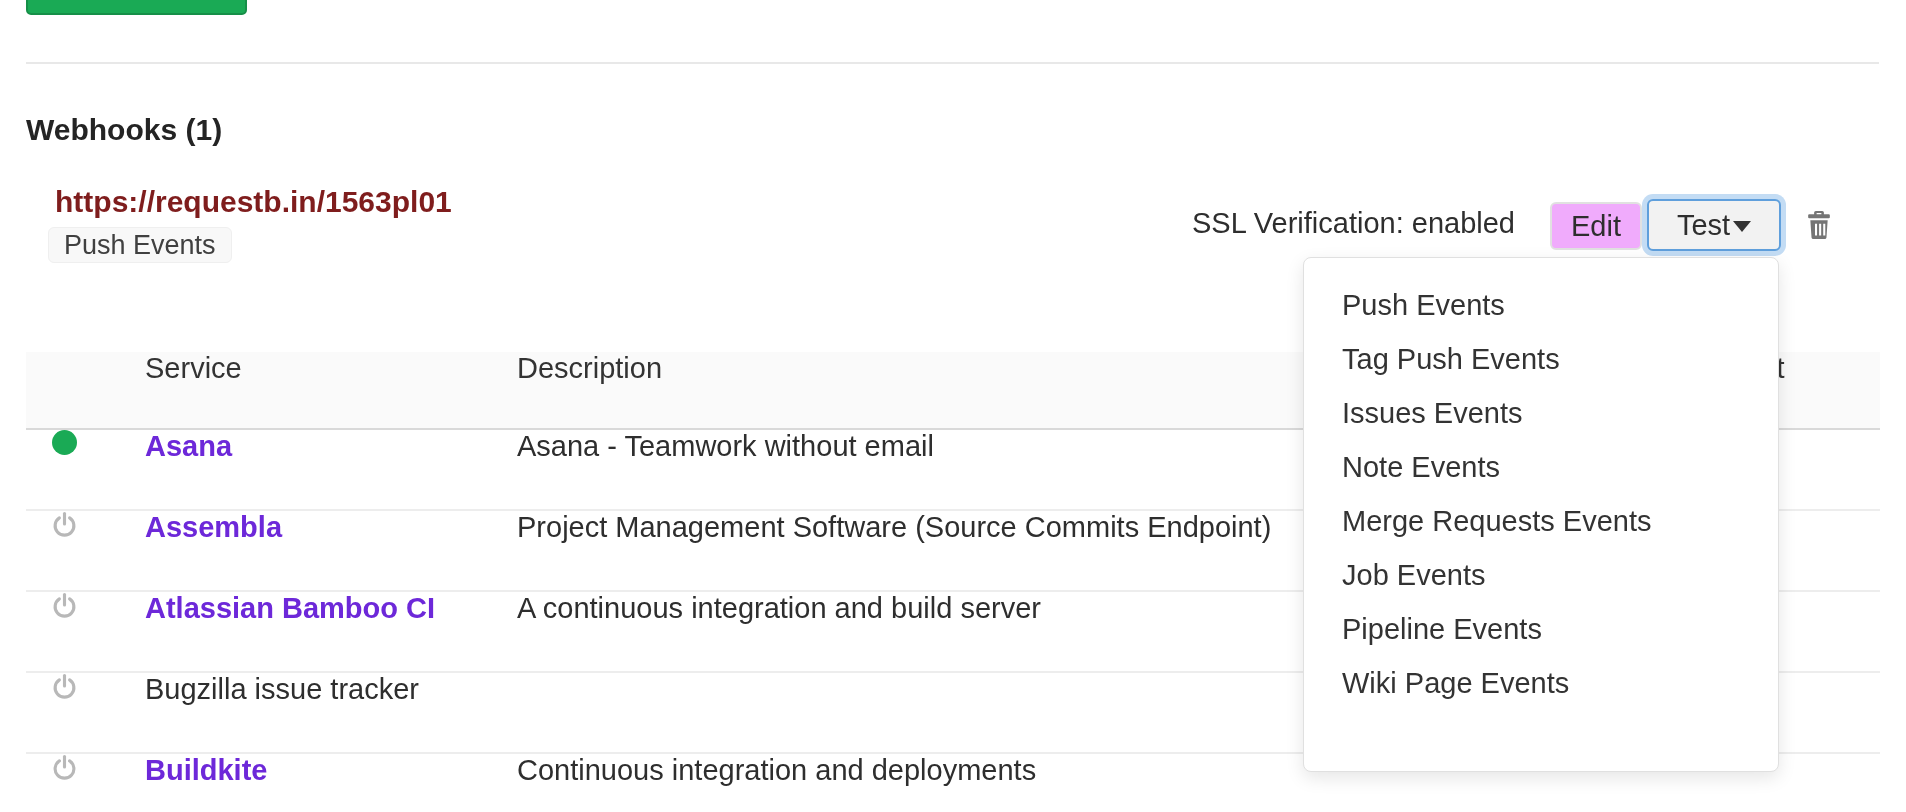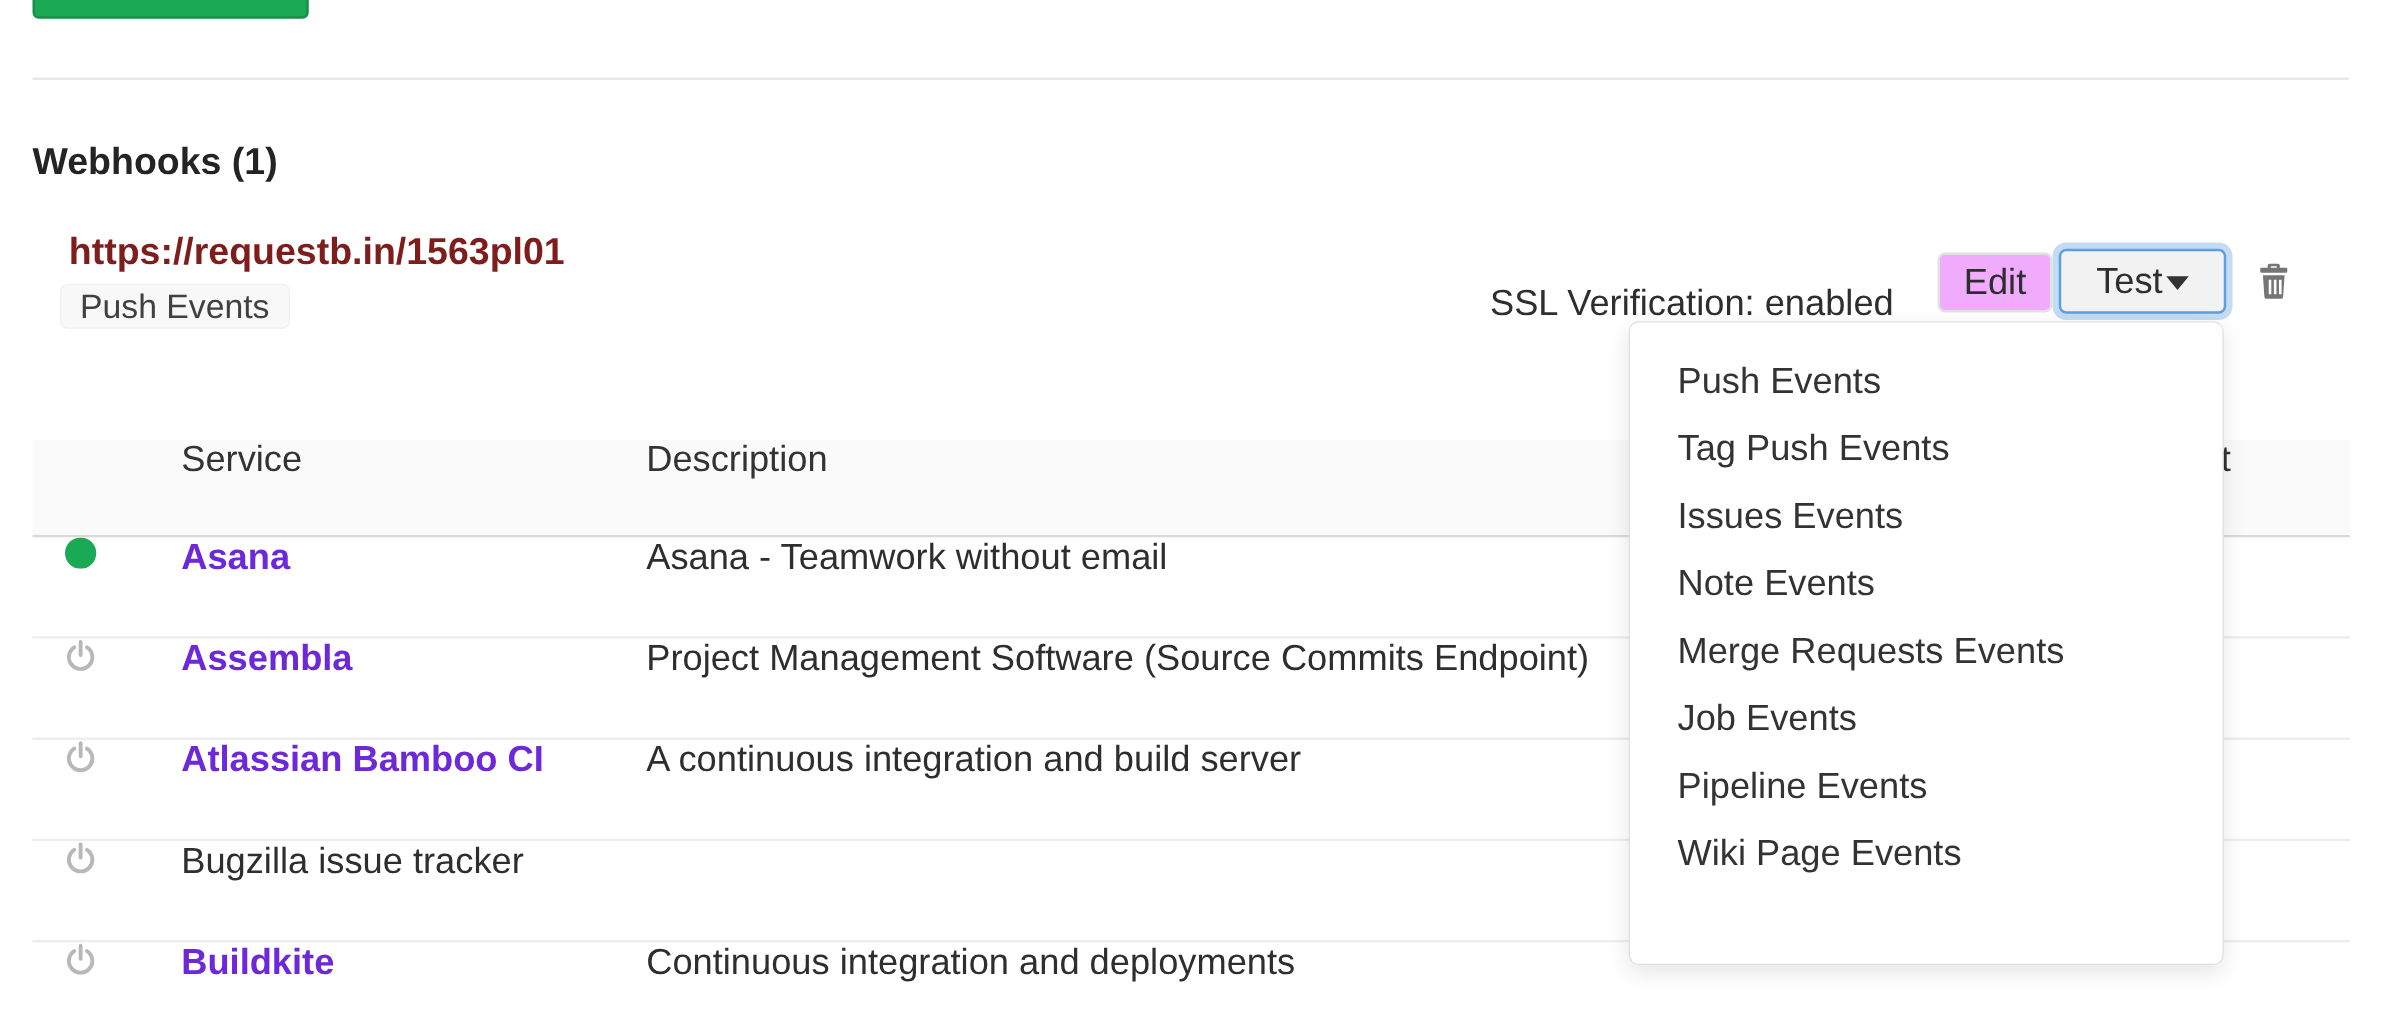--- a/index.html
+++ b/index.html
@@ -19,21 +19,21 @@
 
   .section-title { position:absolute; left:26px; top:112px; font-size:30px; font-weight:bold; line-height:36px; color:#242424; }
 
   
   .hook-url { position:absolute; left:55px; top:186px; font-size:30px; font-weight:bold; line-height:32px; color:#7f1d1d; }
   .hook-badge {
     position:absolute; left:48px; top:227px; height:36px; line-height:34px;
     padding:0 15px; background:#f8f8f8; border:1px solid #efefef; border-radius:6px;
     font-size:27px; color:#404040; white-space:nowrap;
   }
-  .ssl-status { position:absolute; left:1192px; top:206px; font-size:29px; line-height:34px; color:#2e2e2e; white-space:nowrap;margin-top:20px; }
+  .ssl-status { position:absolute; left:1192px; top:206px; font-size:29px; line-height:34px; color:#2e2e2e; white-space:nowrap; }
 
   .btn {
     position:absolute; display:flex; align-items:center; justify-content:center;
     font-size:29px; color:#2e2e2e; border-radius:6px; cursor:pointer; white-space:nowrap;
     font-family:"Liberation Sans", sans-serif;
   }
   .edit-btn { left:1550px; top:202px; width:92px; height:48px; background:#f0abfc; border:2px solid #e1e1e1; }
   .test-btn {
     left:1647px; top:199px; width:134px; height:52px; background:#f2f2f2;
     border:2px solid #5f9fdc; box-shadow:0 0 0 5px #c3dcf4; gap:3px;

